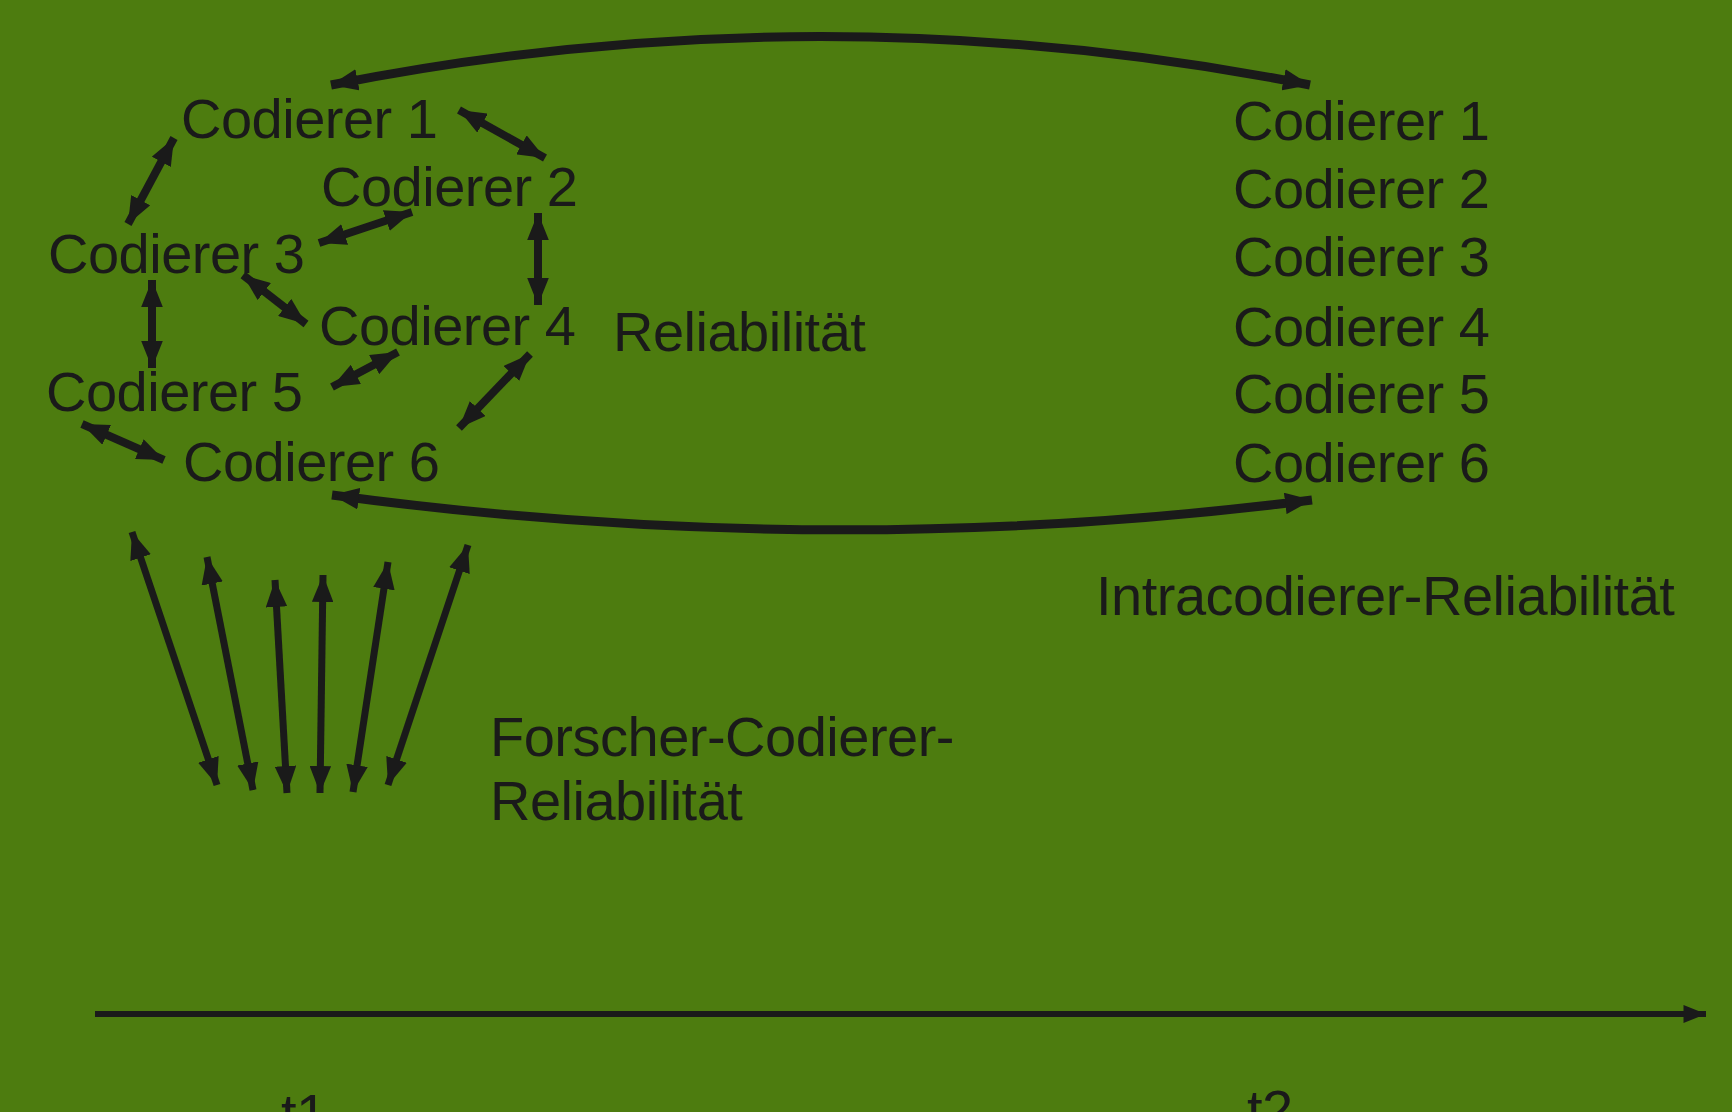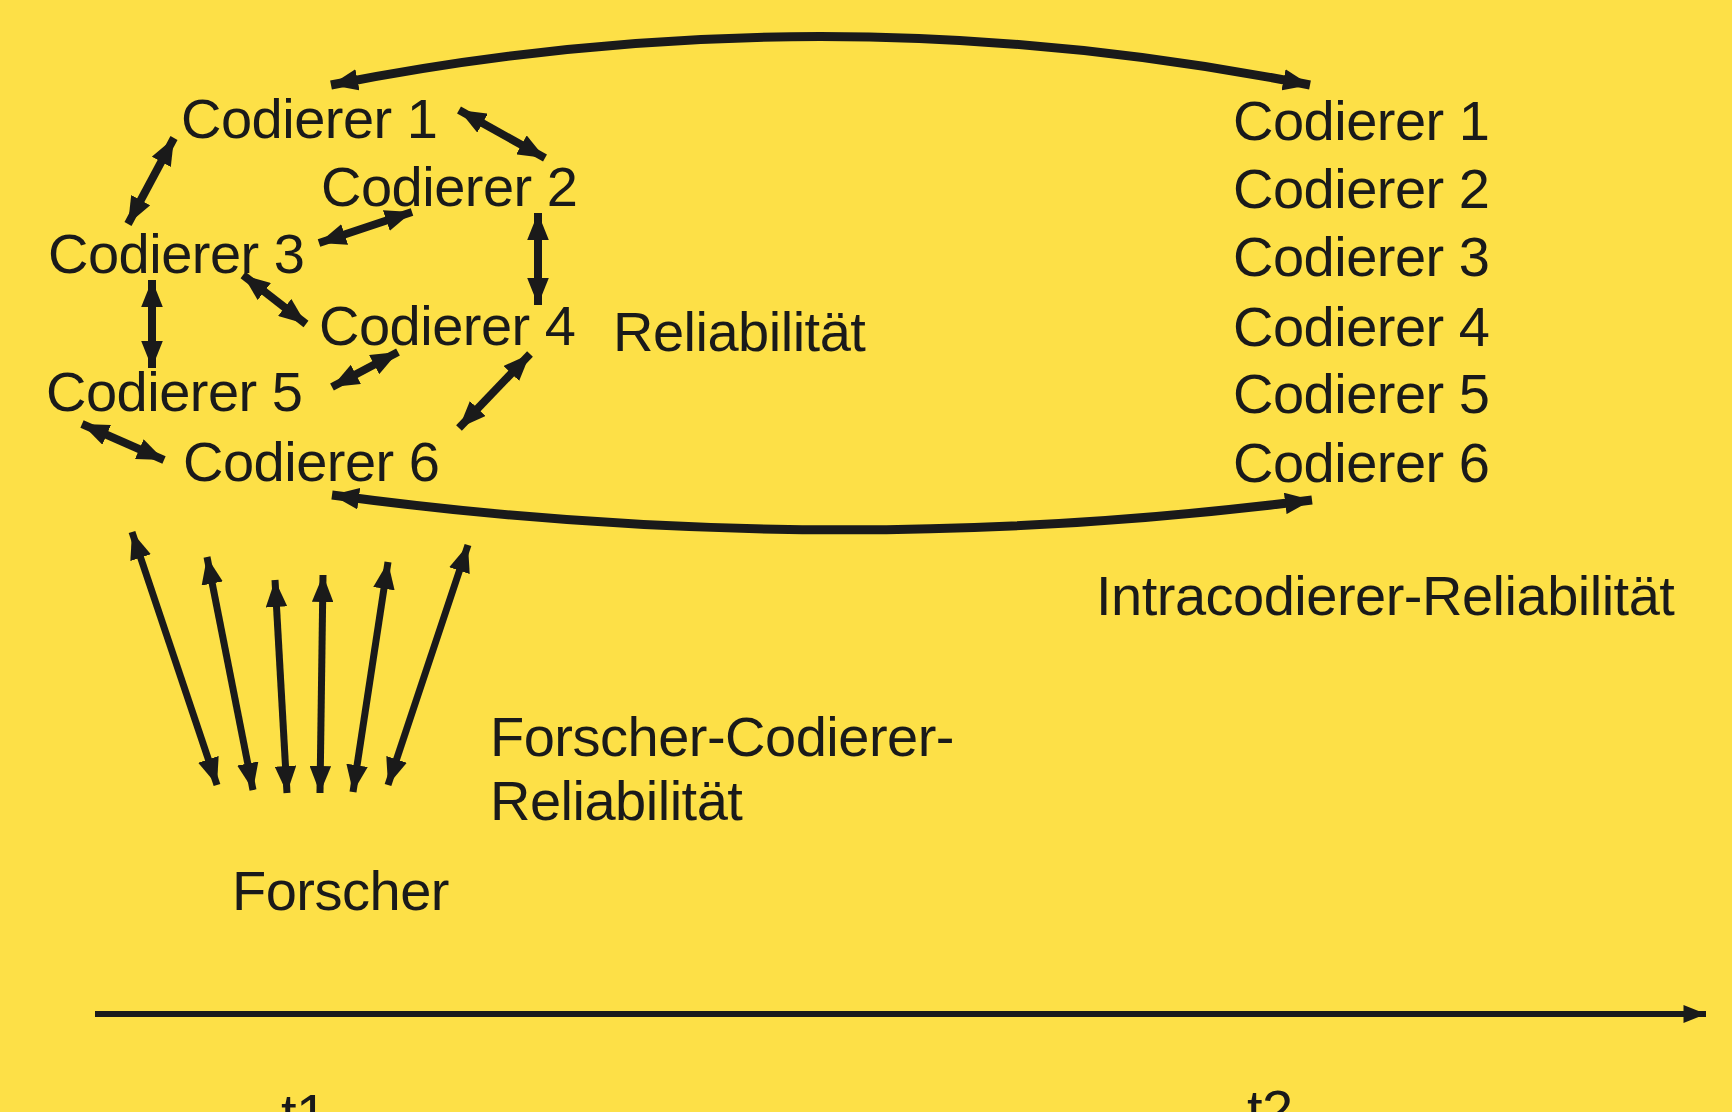--- a/index.html
+++ b/index.html
@@ -1,20 +1,20 @@
 <!DOCTYPE html>
 <html><head>
 <meta charset="utf-8">
 <style>
   html,body{margin:0;padding:0;background:#ffffff;}
   .stage{
     position:relative;
     width:1732px;
     height:1112px;
-    background:#fde047;
+    background:#4d7c0f;
     font-family:"Liberation Sans", sans-serif;
     overflow:hidden;
   }
   .arrow-layer{
     position:absolute;
     left:0;top:0;
     width:1732px;height:1112px;
   }
   .txt{
     position:absolute;
@@ -80,18 +80,17 @@
   <div class="txt" style="left:1233px;top:366px">Codierer 5</div>
   <div class="txt" style="left:1233px;top:435px">Codierer 6</div>
 
   <div class="txt" style="left:613px;top:304px">Reliabilität</div>
 
   <div class="txt" style="left:490px;top:709px">Forscher-Codierer-</div>
 
   <div class="txt" style="left:1096px;top:568px">Intracodierer-Reliabilität</div>
   <div class="txt" style="left:490px;top:773px">Reliabilität</div>
 
-  <div class="txt" style="left:232px;top:863px">Forscher</div>
 
   <div class="txt" style="left:281px;top:1086px">t1</div>
   <div class="txt" style="left:1247px;top:1082px">t2</div>
 
 </div>
 
 </body></html>

